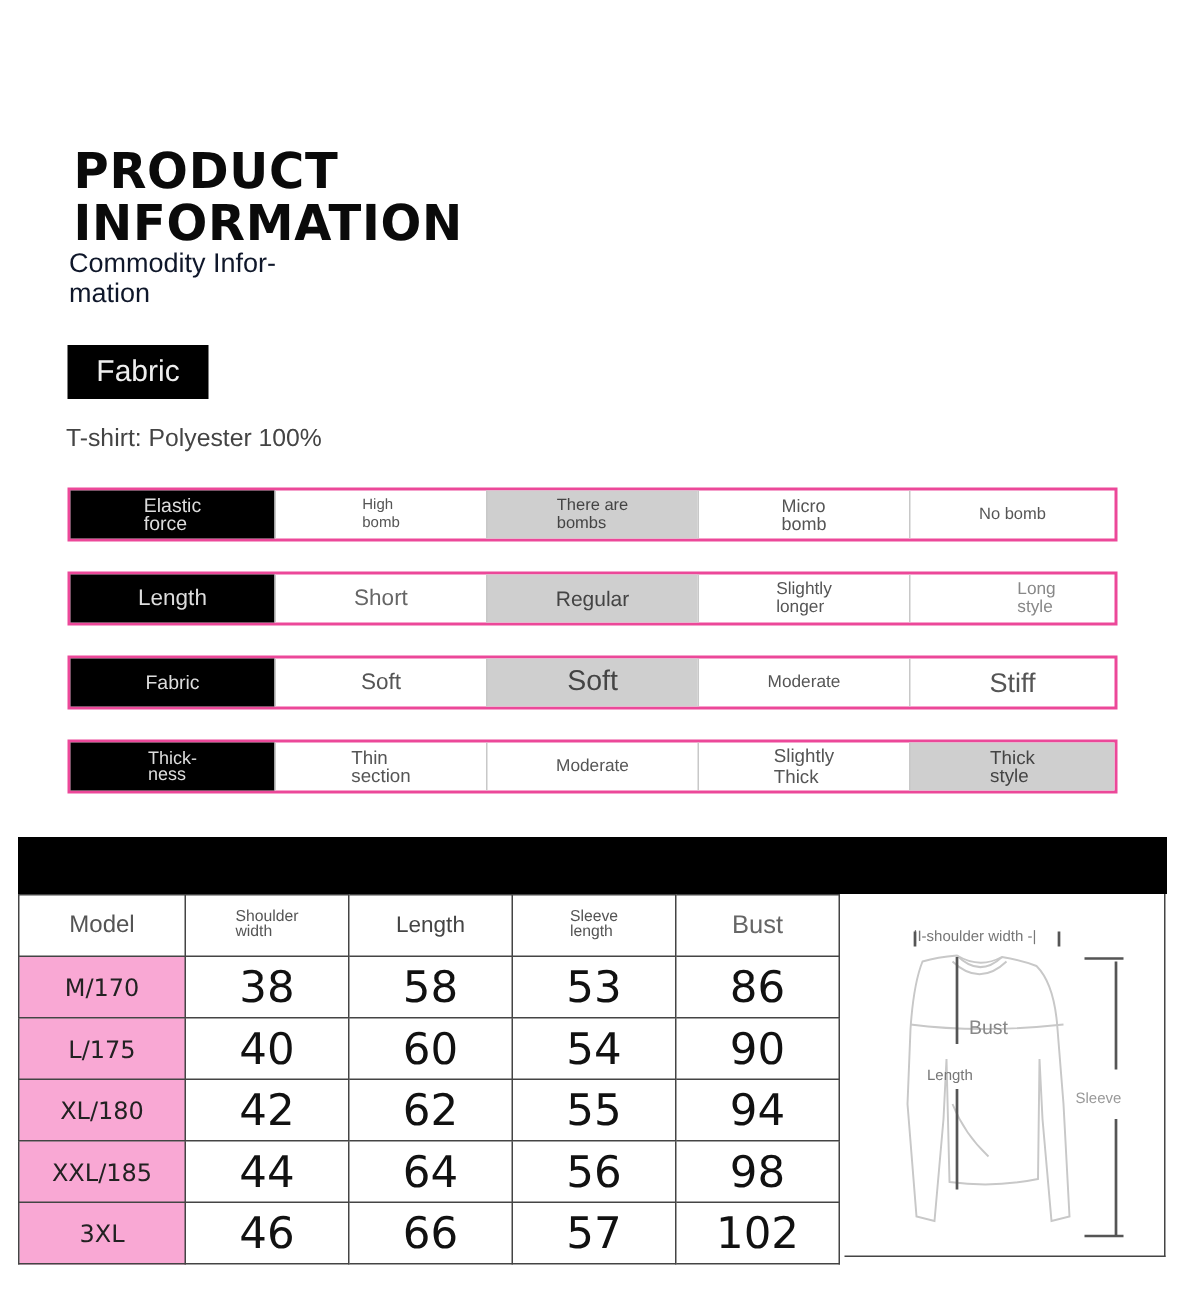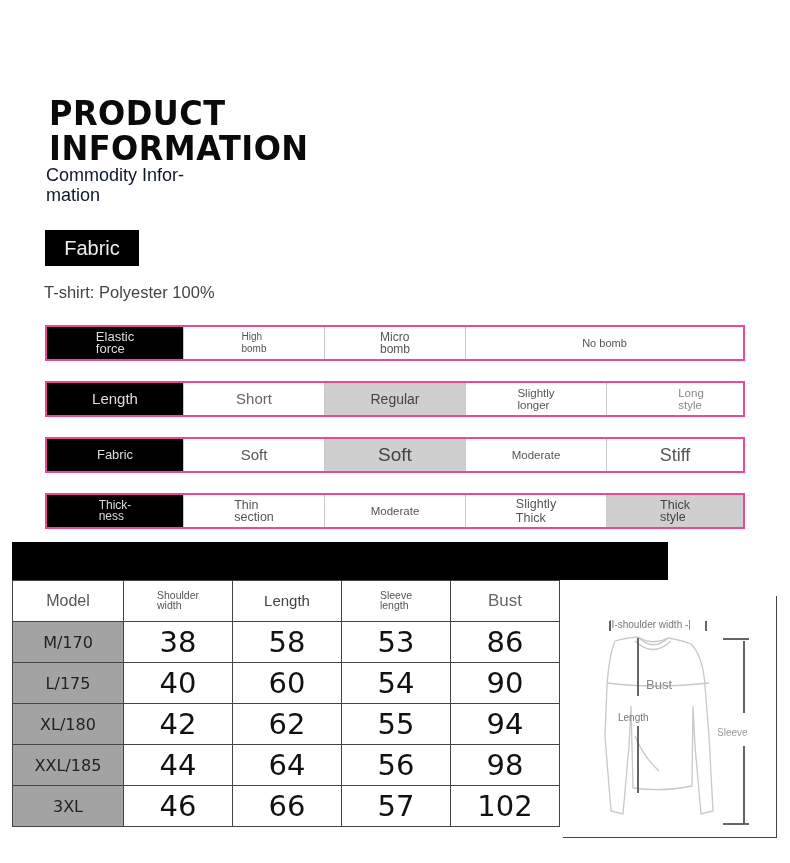--- a/index.html
+++ b/index.html
@@ -10,25 +10,25 @@
   .fabric-tag { position:absolute; left:45px; top:230px; width:94px; height:36px; background:#000; color:#eee; font-size:20px; display:flex; align-items:center; justify-content:center; }
   .material { position:absolute; left:44px; top:283px; font-size:16.5px; color:#444; }
 
   .attr-row { position:absolute; left:45px; width:700px; height:36px; display:flex; border:2px solid #ec4899; box-sizing:border-box; }
   .attr-row .cell { flex:0 0 141px; box-sizing:border-box; border-left:1px solid #c8c8c8; display:flex; align-items:center; justify-content:center; color:#555; text-align:left; }
   .attr-row .cell:first-child { border-left:none; flex:0 0 136px; background:#000; color:#ddd; }
   .attr-row .cell.sel { background:#cfcfcf; color:#444; }
   .attr-row .cell.last { flex:1 1 auto; }
   .attr-row .cell span { display:block; white-space:pre-line; line-height:12px; }
 
-  .table-wrap { position:absolute; left:12px; top:542px; width:656px; }
+  .table-wrap { position:absolute; left:12px; top:558px; width:766px; }
   .table-head { height:38px; background:#000; }
   table.size { position:absolute; left:0; top:38px; border-collapse:collapse; }
   table.size td { border:1.5px solid #444; height:40px; padding:0; text-align:center; vertical-align:middle; }
-  table.size td.model { width:110px; background:#a3a3a3; font-family:"DejaVu Sans", sans-serif; font-size:16px; color:#222; }
+  table.size td.model { width:110px; background:#f9a8d4; font-family:"DejaVu Sans", sans-serif; font-size:16px; color:#222; }
   table.size td.num { font-family:"DejaVu Sans", sans-serif; font-size:29px; color:#111; font-weight:normal; }
   table.size tr.hdr td { background:#fff; color:#555; }
   .hdr-big { font-size:16px; }
   .hdr-small { font-size:10.5px; line-height:10px; text-align:left; display:inline-block; }
 
   .diagram { position:absolute; left:563px; top:596px; width:214px; height:242px; border-right:1.5px solid #444; border-bottom:1.5px solid #444; box-sizing:border-box; background:#fff; }
   .diagram .lbl { position:absolute; font-size:10px; color:#777; }
 </style>
 </head>
 <body>
@@ -44,20 +44,24 @@
 <div class="material">T-shirt: Polyester 100%</div>
 
 <div class="attr-row" style="top:325px;">
   <div class="cell">
       <span style="font-size:13px;">Elastic
 force</span>
     </div>
   <div class="cell">
       <span style="font-size:10px;">High
 bomb</span>
+    </div>
+  <div class="cell sel">
+      <span style="font-size:11px;">There are
+bombs</span>
     </div>
   <div class="cell">
       <span style="font-size:12px;">Micro
 bomb</span>
     </div>
   <div class="cell last">
       <span style="font-size:11px;">No bomb</span>
     </div>
 </div>
 

